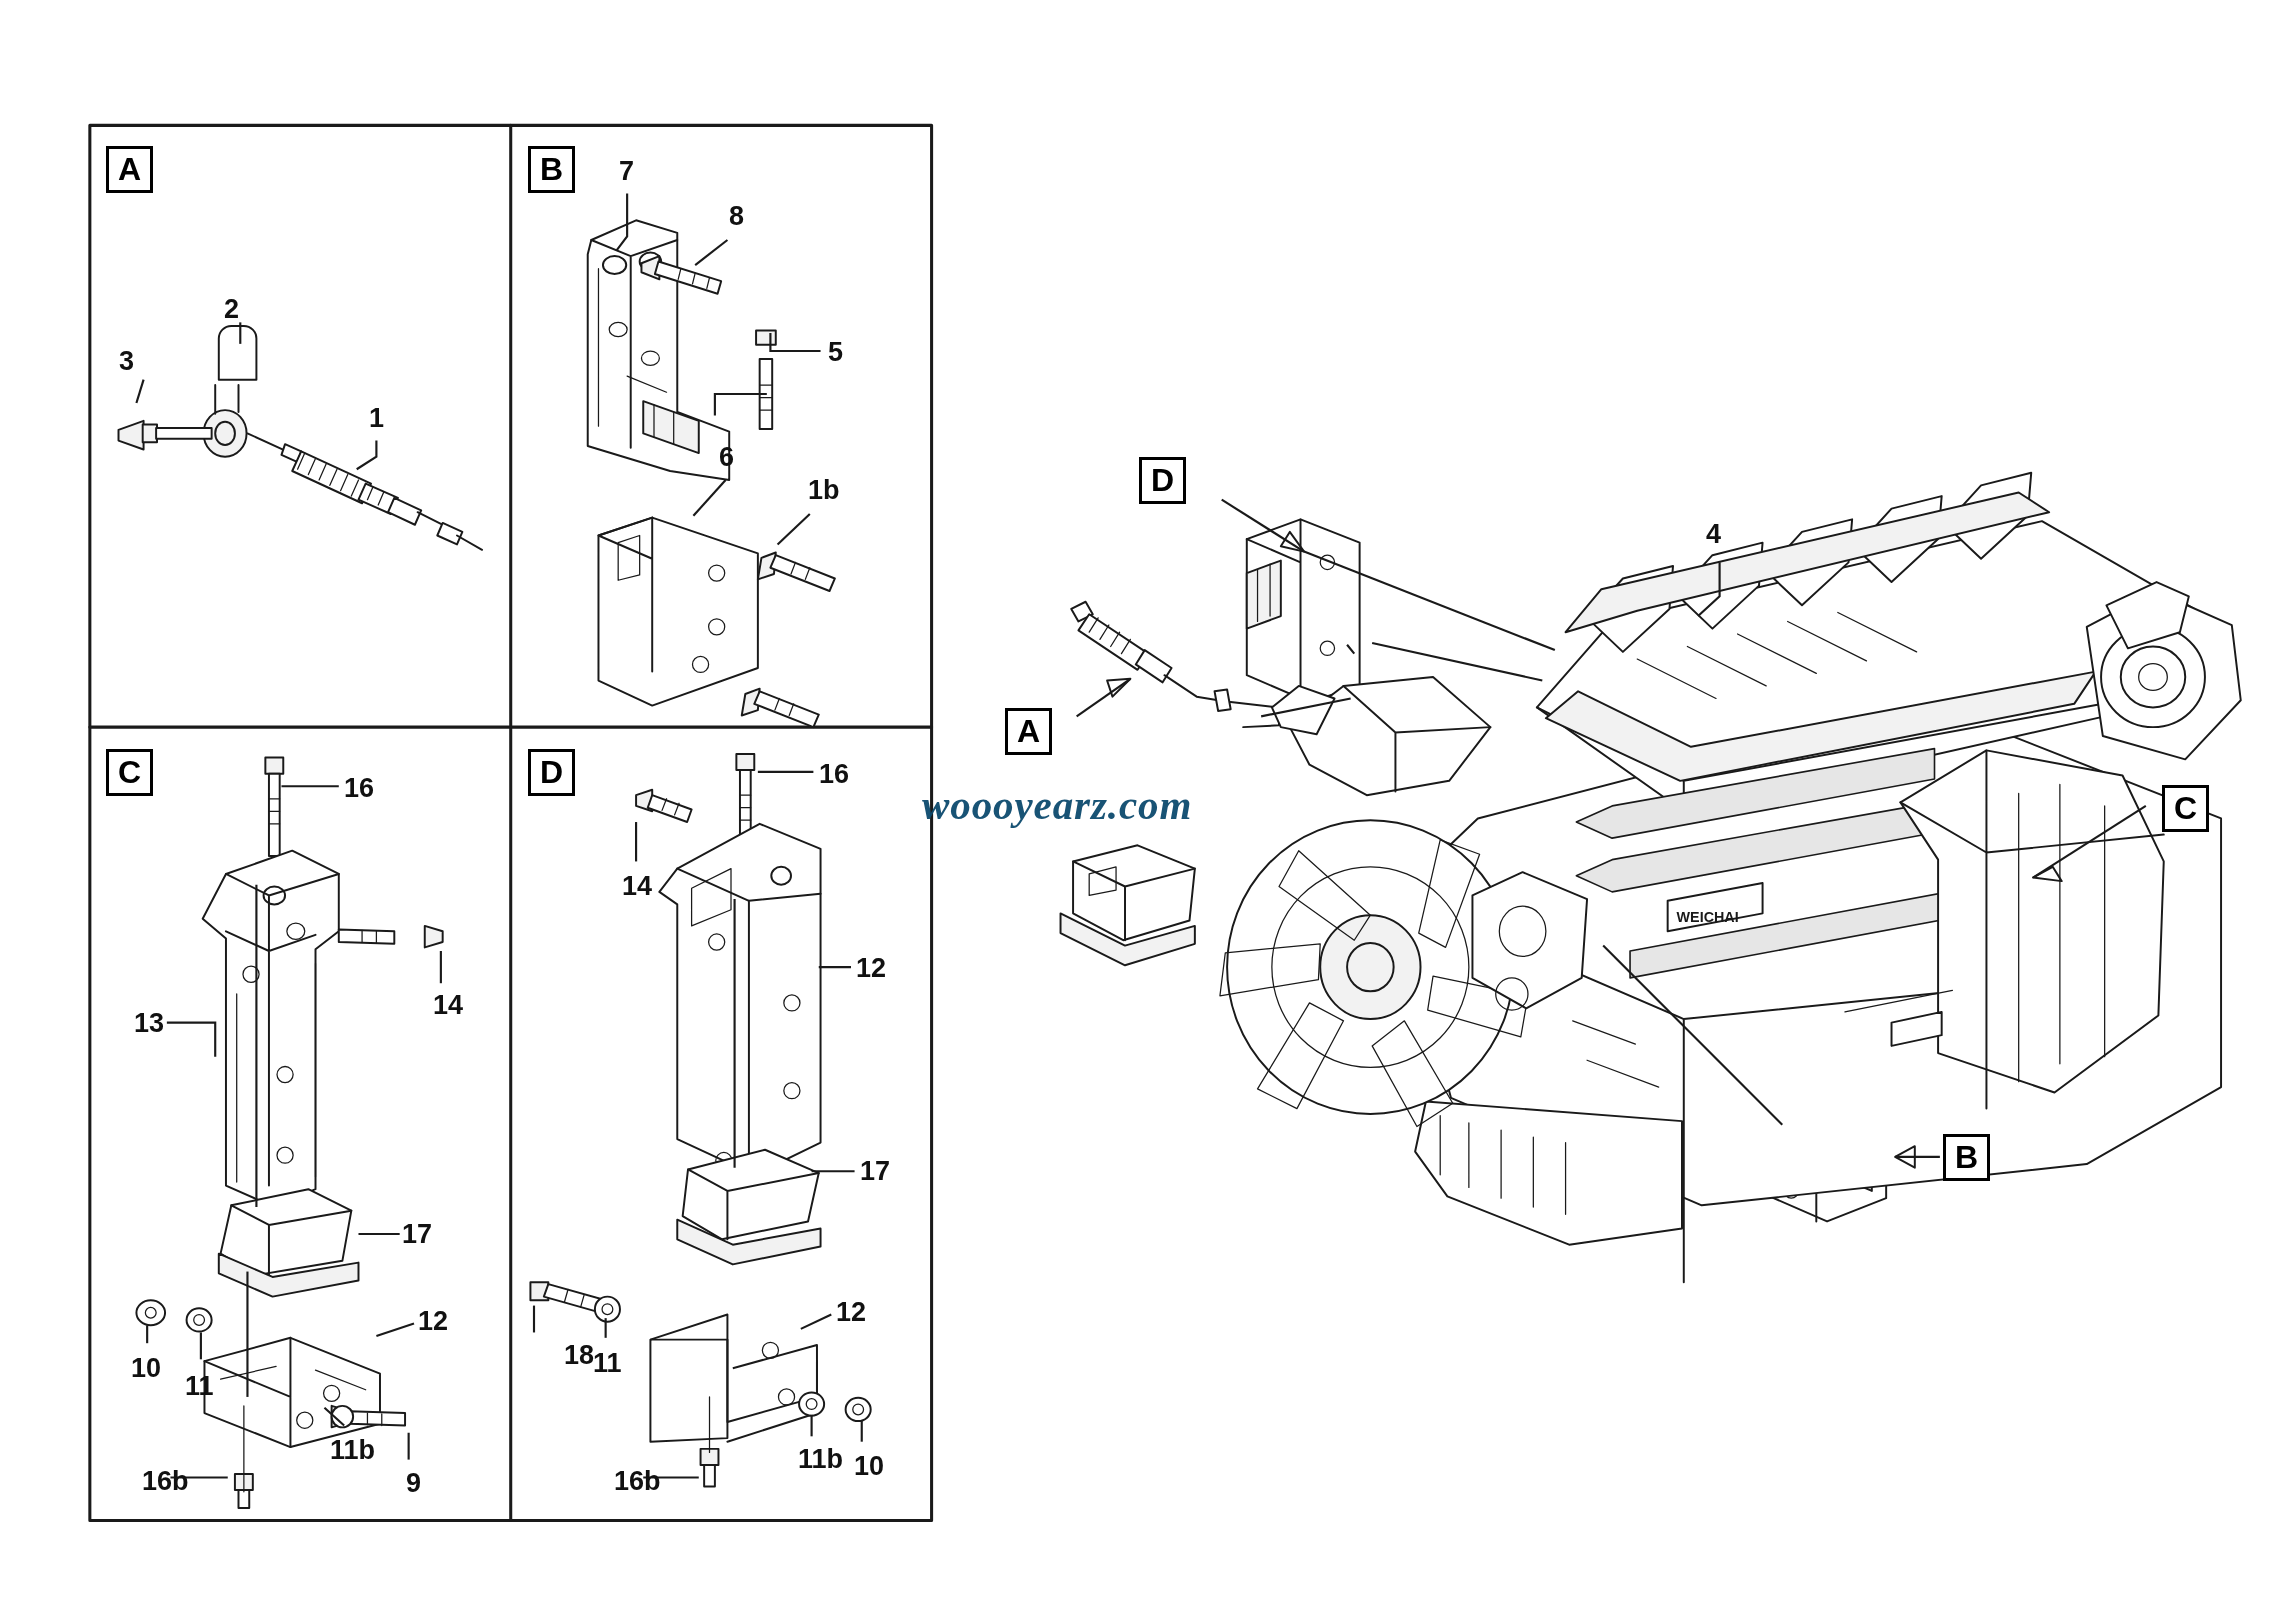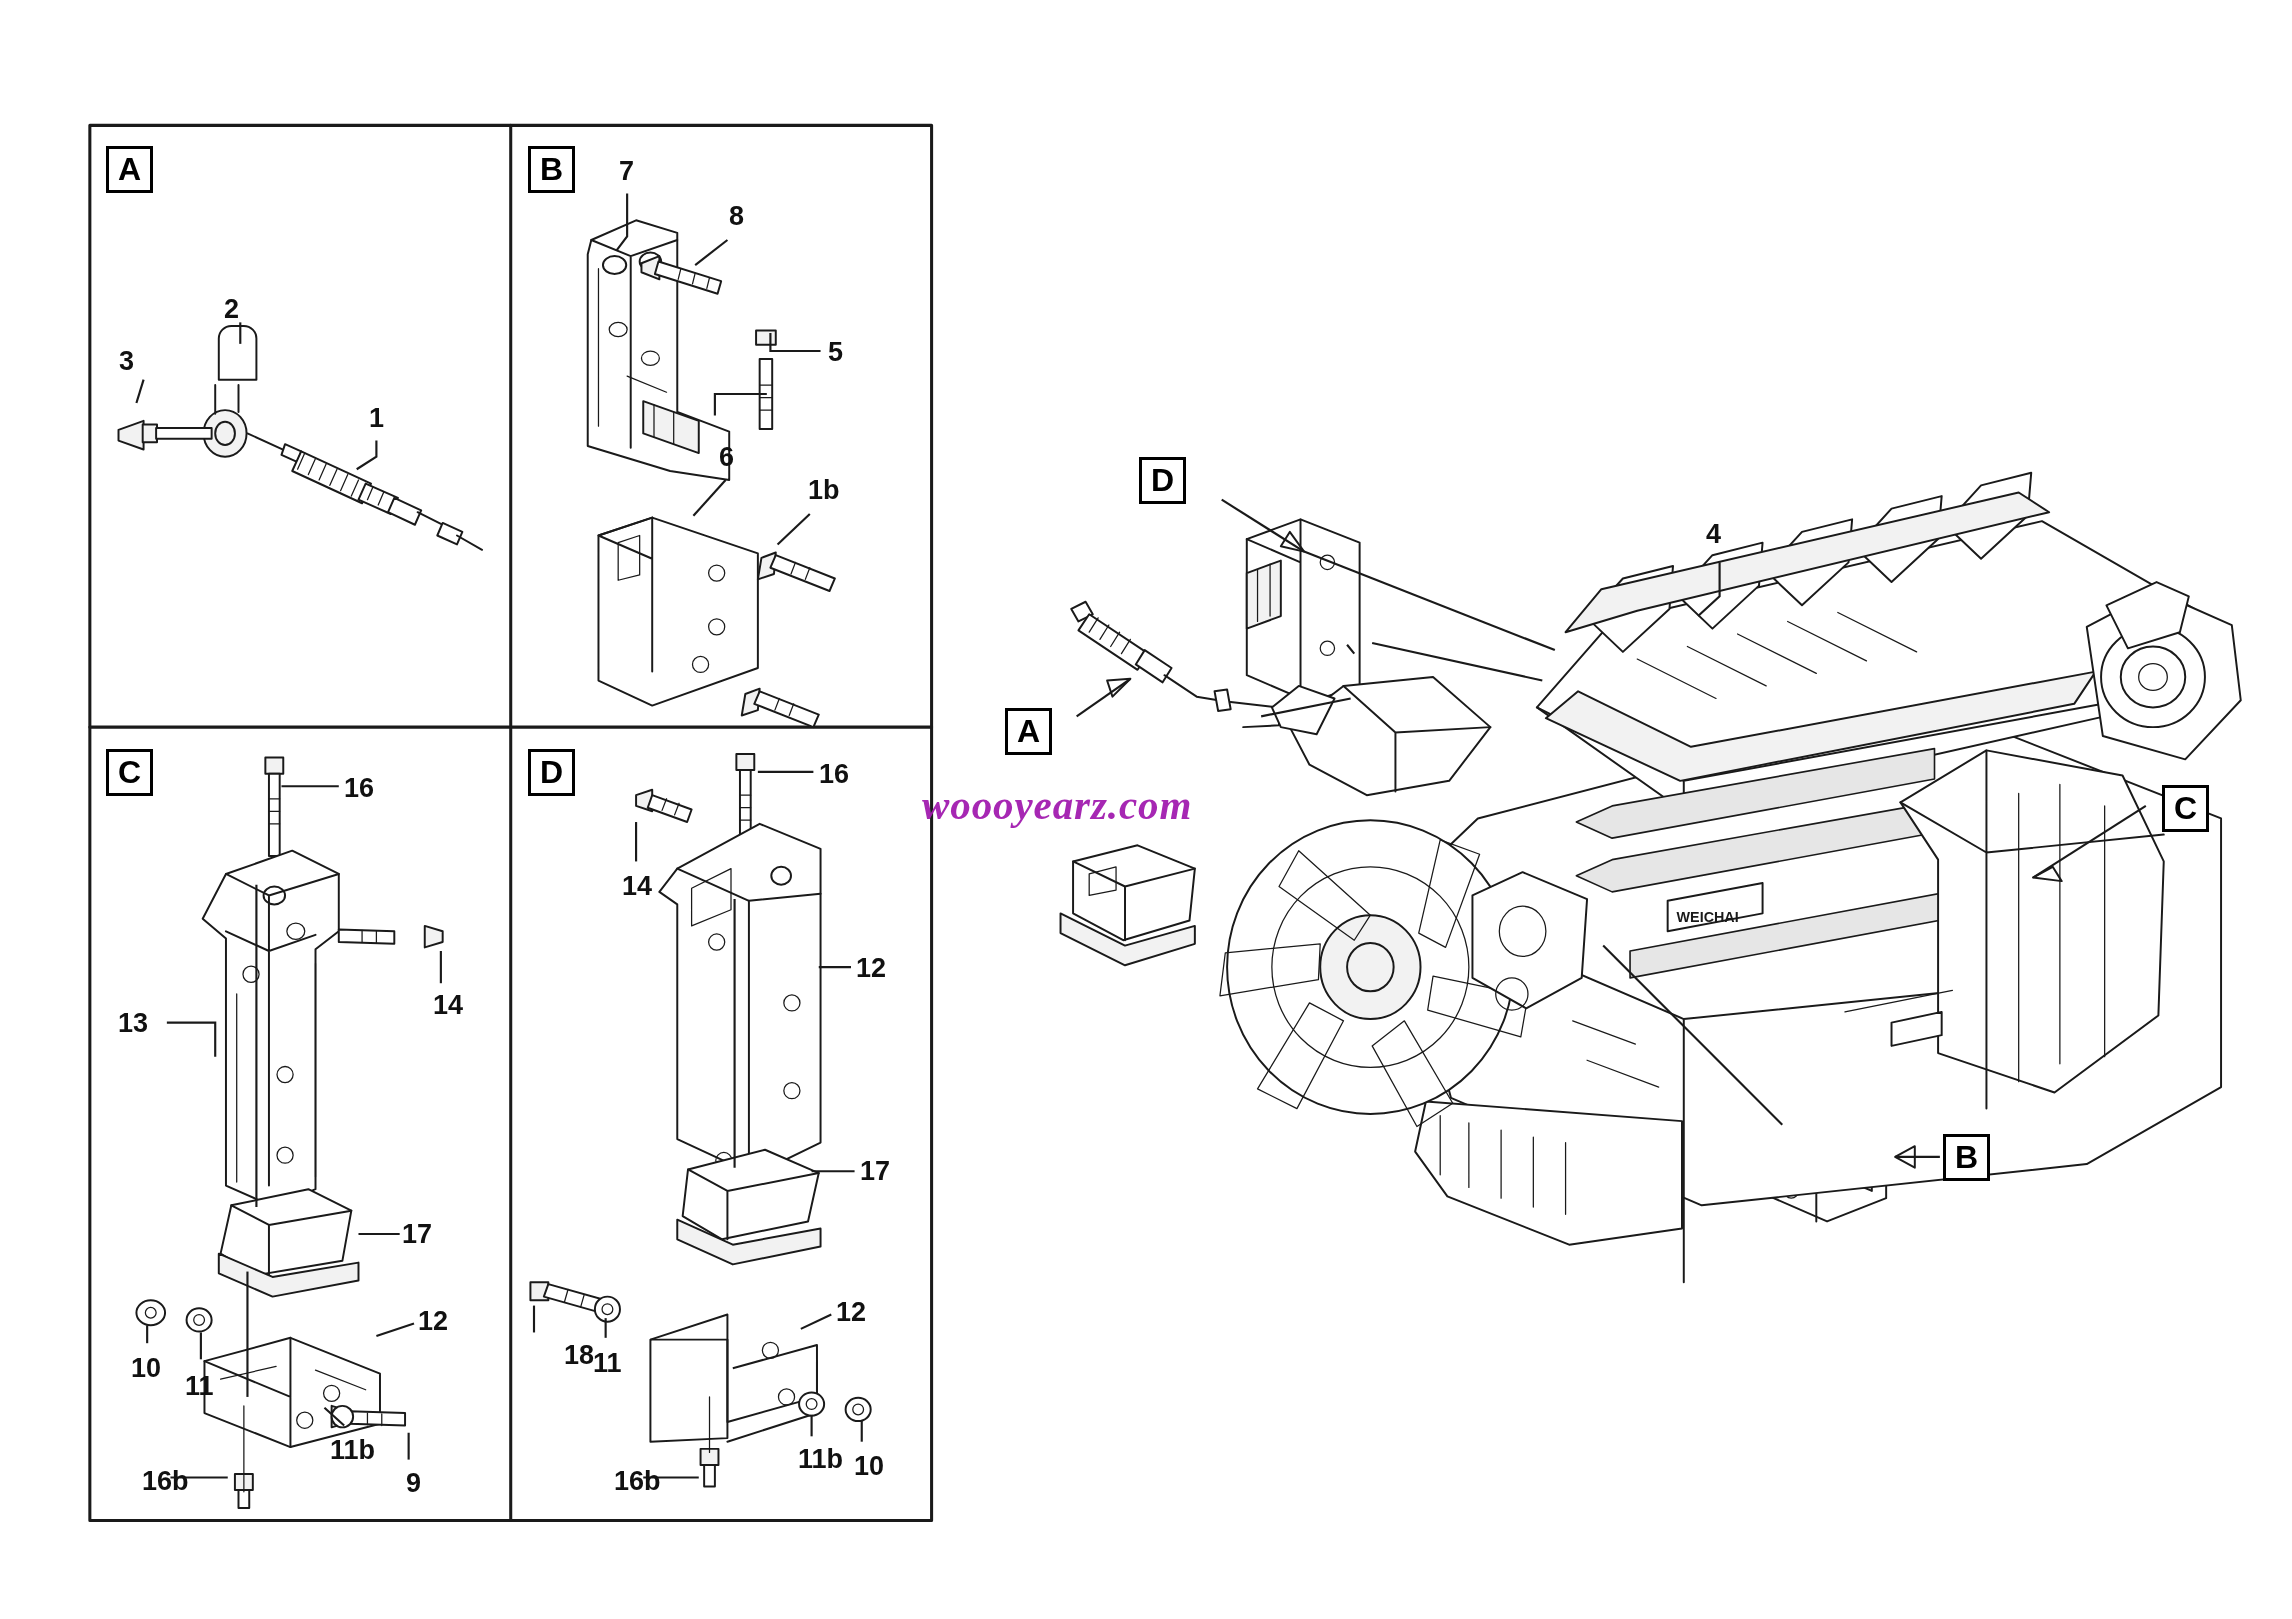--- a/index.html
+++ b/index.html
@@ -53,21 +53,21 @@
     box-sizing: border-box;
   }
   .watermark {
     position: absolute;
     left: 922px;
     top: 781px;
     font-family: "Liberation Serif", serif;
     font-size: 41px;
     font-weight: bold;
     font-style: italic;
-    color: #a21caf;
+    color: #0c4a6e;
     letter-spacing: 0.9px;
     user-select: none;
     opacity: 0.95;
   }
 </style>
 </head>
 <body>
 
 <div id="sheet">
 
@@ -466,21 +466,21 @@
   <div class="callout" style="left:119px; top:348px;">3</div>
 
   <div class="callout" style="left:619px; top:158px;">7</div>
   <div class="callout" style="left:729px; top:203px;">8</div>
   <div class="callout" style="left:828px; top:339px;">5</div>
   <div class="callout" style="left:719px; top:444px;">6</div>
   <div class="callout" style="left:808px; top:477px;">1b</div>
 
   <div class="callout" style="left:344px; top:775px;">16</div>
   <div class="callout" style="left:433px; top:992px;">14</div>
-  <div class="callout" style="left:118px; top:1010px;">13</div>
+  <div class="callout" style="left:134px; top:1010px;">13</div>
   <div class="callout" style="left:402px; top:1221px;">17</div>
   <div class="callout" style="left:131px; top:1355px;">10</div>
   <div class="callout" style="left:185px; top:1373px;">11</div>
   <div class="callout" style="left:418px; top:1308px;">12</div>
   <div class="callout" style="left:330px; top:1437px;">11b</div>
   <div class="callout" style="left:142px; top:1468px;">16b</div>
   <div class="callout" style="left:406px; top:1470px;">9</div>
 
   <div class="callout" style="left:819px; top:761px;">16</div>
   <div class="callout" style="left:622px; top:873px;">14</div>

